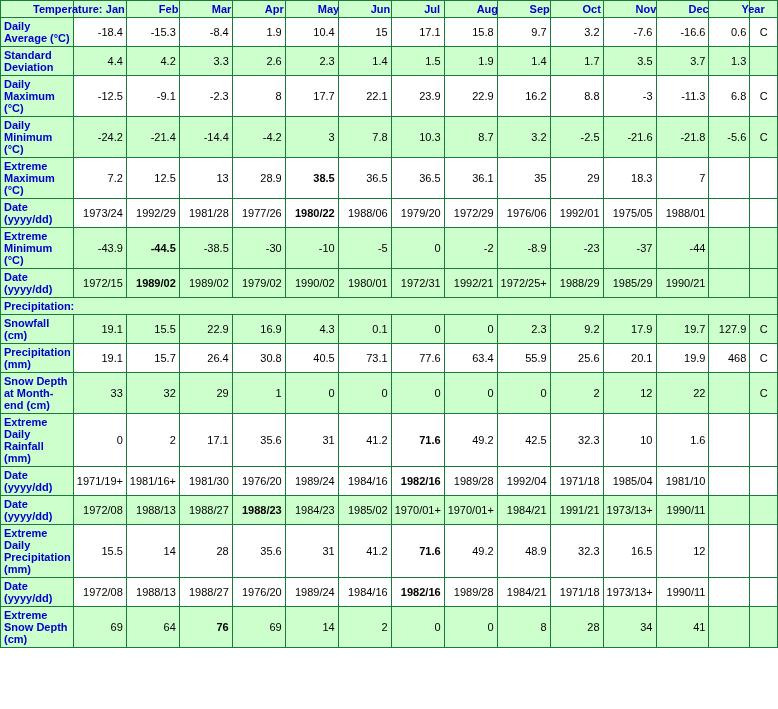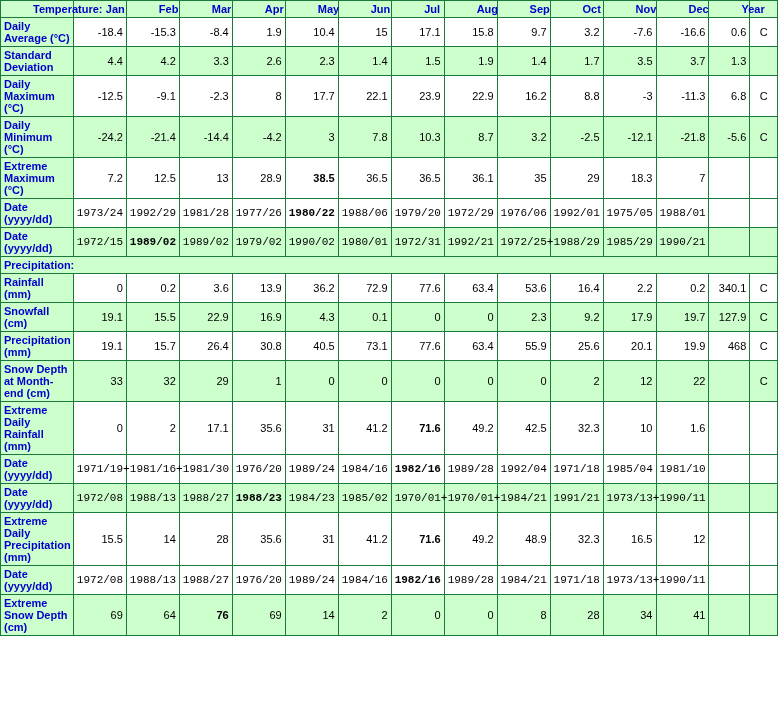--- a/index.html
+++ b/index.html
@@ -56,21 +56,20 @@
     background: #ffffff;
   }
   td.val.green {
     background: #ccffcc;
   }
   td.date {
     text-align: right;
     color: #000000;
     background: #ffffff;
     font-size: 10.5px;
-    font-family: Liberation Mono, monospace;
   }
   td.date.green {
     background: #ccffcc;
   }
   td.code {
     text-align: center;
     background: #ffffff;
     color: #000000;
   }
   td.code.green {
@@ -178,21 +177,21 @@
           <td class="val green">-24.2</td>
           <td class="val green">-21.4</td>
           <td class="val green">-14.4</td>
           <td class="val green">-4.2</td>
           <td class="val green">3</td>
           <td class="val green">7.8</td>
           <td class="val green">10.3</td>
           <td class="val green">8.7</td>
           <td class="val green">3.2</td>
           <td class="val green">-2.5</td>
-          <td class="val green">-12.1</td>
+          <td class="val green">-21.6</td>
           <td class="val green">-21.8</td>
           <td class="val green">-5.6</td>
           <td class="code green">C</td>
         </tr>
         <tr>
           <td class="rowlabel">Extreme Maximum (°C)</td>
           <td class="val">7.2</td>
           <td class="val">12.5</td>
           <td class="val">13</td>
           <td class="val">28.9</td>
@@ -216,20 +215,37 @@
           <td class="date bold">1980/22</td>
           <td class="date">1988/06</td>
           <td class="date">1979/20</td>
           <td class="date">1972/29</td>
           <td class="date">1976/06</td>
           <td class="date">1992/01</td>
           <td class="date">1975/05</td>
           <td class="date">1988/01</td>
           <td class="val"></td>
           <td class="code"></td>
+        </tr>
+        <tr>
+          <td class="rowlabel">Extreme Minimum (°C)</td>
+          <td class="val green">-43.9</td>
+          <td class="val green bold">-44.5</td>
+          <td class="val green">-38.5</td>
+          <td class="val green">-30</td>
+          <td class="val green">-10</td>
+          <td class="val green">-5</td>
+          <td class="val green">0</td>
+          <td class="val green">-2</td>
+          <td class="val green">-8.9</td>
+          <td class="val green">-23</td>
+          <td class="val green">-37</td>
+          <td class="val green">-44</td>
+          <td class="val green"></td>
+          <td class="code green"></td>
         </tr>
         <tr>
           <td class="rowlabel">Date (yyyy/dd)</td>
           <td class="date green">1972/15</td>
           <td class="date green bold">1989/02</td>
           <td class="date green">1989/02</td>
           <td class="date green">1979/02</td>
           <td class="date green">1990/02</td>
           <td class="date green">1980/01</td>
           <td class="date green">1972/31</td>
@@ -238,37 +254,20 @@
           <td class="date green">1988/29</td>
           <td class="date green">1985/29</td>
           <td class="date green">1990/21</td>
           <td class="val green"></td>
           <td class="code green"></td>
         </tr>
         <tr>
           <td class="sectionlabel" colspan="15">Precipitation:</td>
         </tr>
         <tr>
-          <td class="rowlabel">Rainfall (mm)</td>
-          <td class="val">0</td>
-          <td class="val">0.2</td>
-          <td class="val">3.6</td>
-          <td class="val">13.9</td>
-          <td class="val">36.2</td>
-          <td class="val">72.9</td>
-          <td class="val">77.6</td>
-          <td class="val">63.4</td>
-          <td class="val">53.6</td>
-          <td class="val">16.4</td>
-          <td class="val">2.2</td>
-          <td class="val">0.2</td>
-          <td class="val">340.1</td>
-          <td class="code">C</td>
-        </tr>
-        <tr>
           <td class="rowlabel">Snowfall (cm)</td>
           <td class="val green">19.1</td>
           <td class="val green">15.5</td>
           <td class="val green">22.9</td>
           <td class="val green">16.9</td>
           <td class="val green">4.3</td>
           <td class="val green">0.1</td>
           <td class="val green">0</td>
           <td class="val green">0</td>
           <td class="val green">2.3</td>

